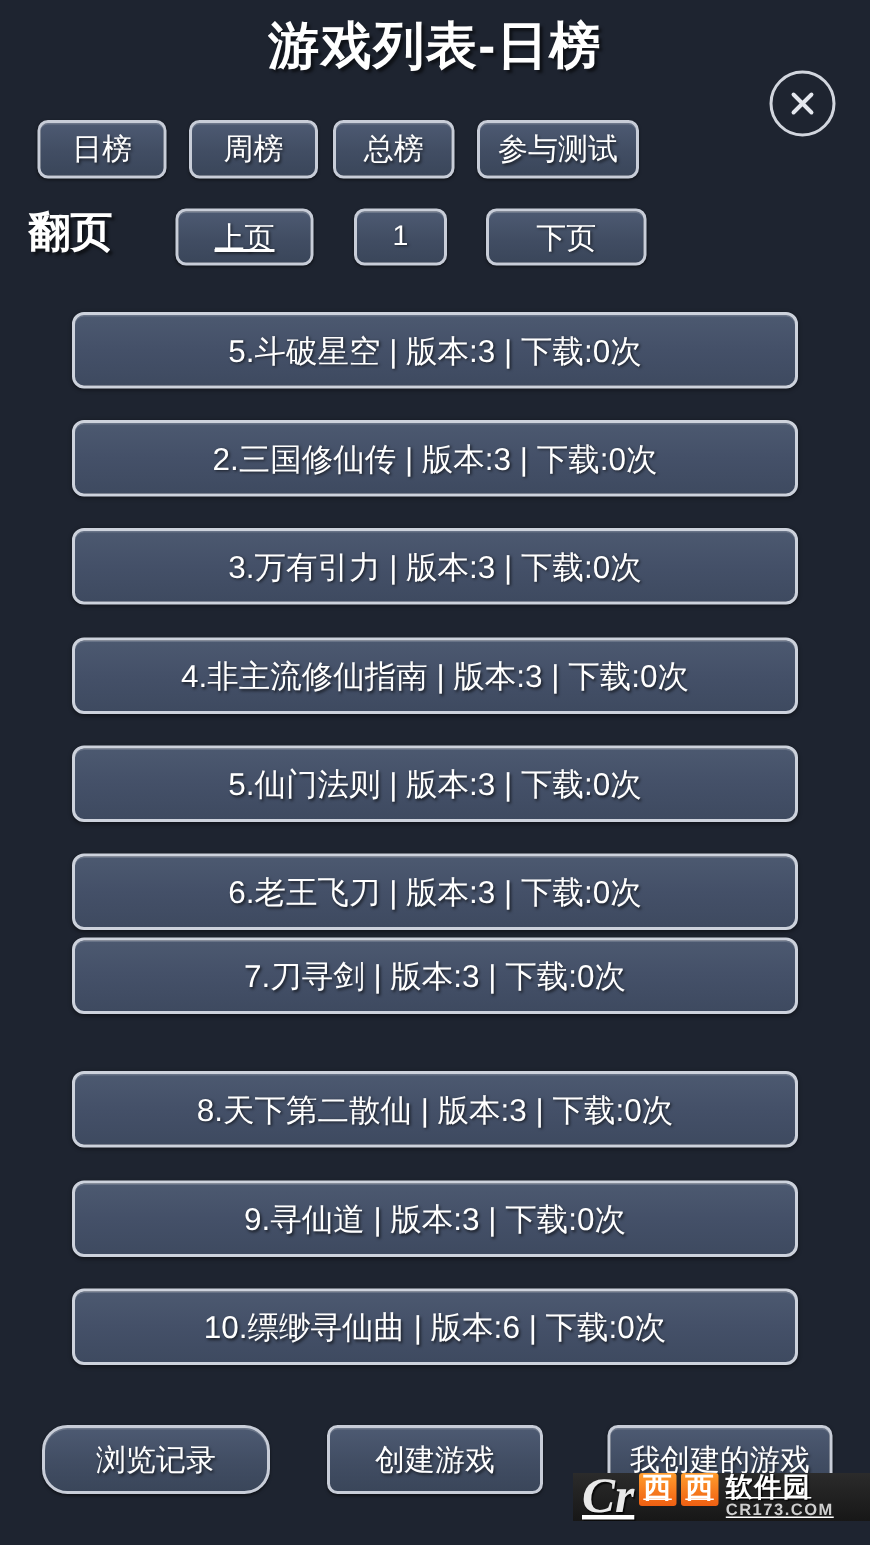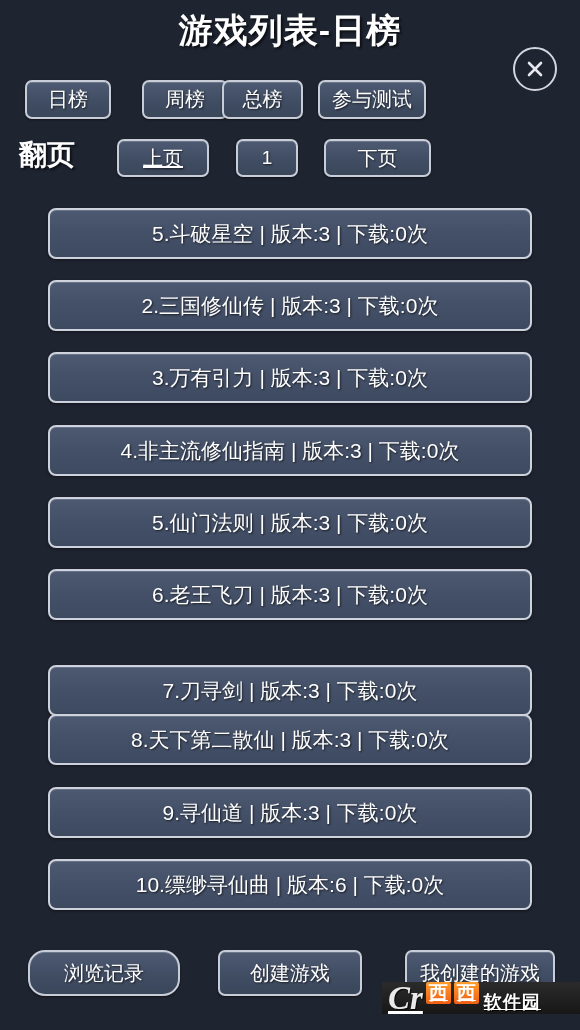--- a/index.html
+++ b/index.html
@@ -61,21 +61,21 @@
     text-align: center;
     text-shadow: 1px 1px 2px rgba(0,0,0,0.6);
     box-shadow: inset 0 1px 0 rgba(255,255,255,0.18),
                 0 1px 2px rgba(0,0,0,0.5);
     white-space: nowrap;
   }
 
   
   .tab { top: 80px; height: 39px; font-size: 20px; }
   .tab-0 { left: 25px;  width: 86px; }
-  .tab-1 { left: 126px; width: 86px; margin-left: 16px; }
+  .tab-1 { left: 126px; width: 86px; }
   .tab-2 { left: 222px; width: 81px; }
   .tab-3 { left: 318px; width: 108px; }
 
   
   .pager-label {
     position: absolute;
     left: 19px;
     top: 138px;
     font-size: 28px;
     font-weight: bold;
@@ -148,21 +148,20 @@
     padding: 1px 3px;
     margin-left: 3px;
     border-radius: 2px;
     line-height: 20px;
   }
   .wm-right {
     display: flex;
     flex-direction: column;
     margin-left: 5px;
     line-height: 1;
-    margin-top: 11px;
   }
   .wm-soft {
     font-size: 18px;
     font-weight: bold;
     color: #ffffff;
     letter-spacing: 1px;
     text-shadow: 1px 1px 1px rgba(0,0,0,0.9);
   }
   .wm-url {
     font-size: 11px;
@@ -196,21 +195,21 @@
 <div class="btn pager pager-num">1</div>
 <div class="btn pager pager-next">下页</div>
 
 <div class="list">
   <div class="list-item" style="top:208px">5.斗破星空 | 版本:3 | 下载:0次</div>
   <div class="list-item" style="top:280px">2.三国修仙传 | 版本:3 | 下载:0次</div>
   <div class="list-item" style="top:352px">3.万有引力 | 版本:3 | 下载:0次</div>
   <div class="list-item" style="top:425px">4.非主流修仙指南 | 版本:3 | 下载:0次</div>
   <div class="list-item" style="top:497px">5.仙门法则 | 版本:3 | 下载:0次</div>
   <div class="list-item" style="top:569px">6.老王飞刀 | 版本:3 | 下载:0次</div>
-  <div class="list-item" style="top:665px">7.刀寻剑 | 版本:3 | 下载:0次</div>
+  <div class="list-item" style="top:625px">7.刀寻剑 | 版本:3 | 下载:0次</div>
   <div class="list-item" style="top:714px">8.天下第二散仙 | 版本:3 | 下载:0次</div>
   <div class="list-item" style="top:787px">9.寻仙道 | 版本:3 | 下载:0次</div>
   <div class="list-item" style="top:859px">10.缥缈寻仙曲 | 版本:6 | 下载:0次</div>
 </div>
 
 <div class="btn bottom bottom-0">浏览记录</div>
 <div class="btn bottom bottom-1">创建游戏</div>
 <div class="btn bottom bottom-2">我创建的游戏</div>
 
 <div class="watermark">

